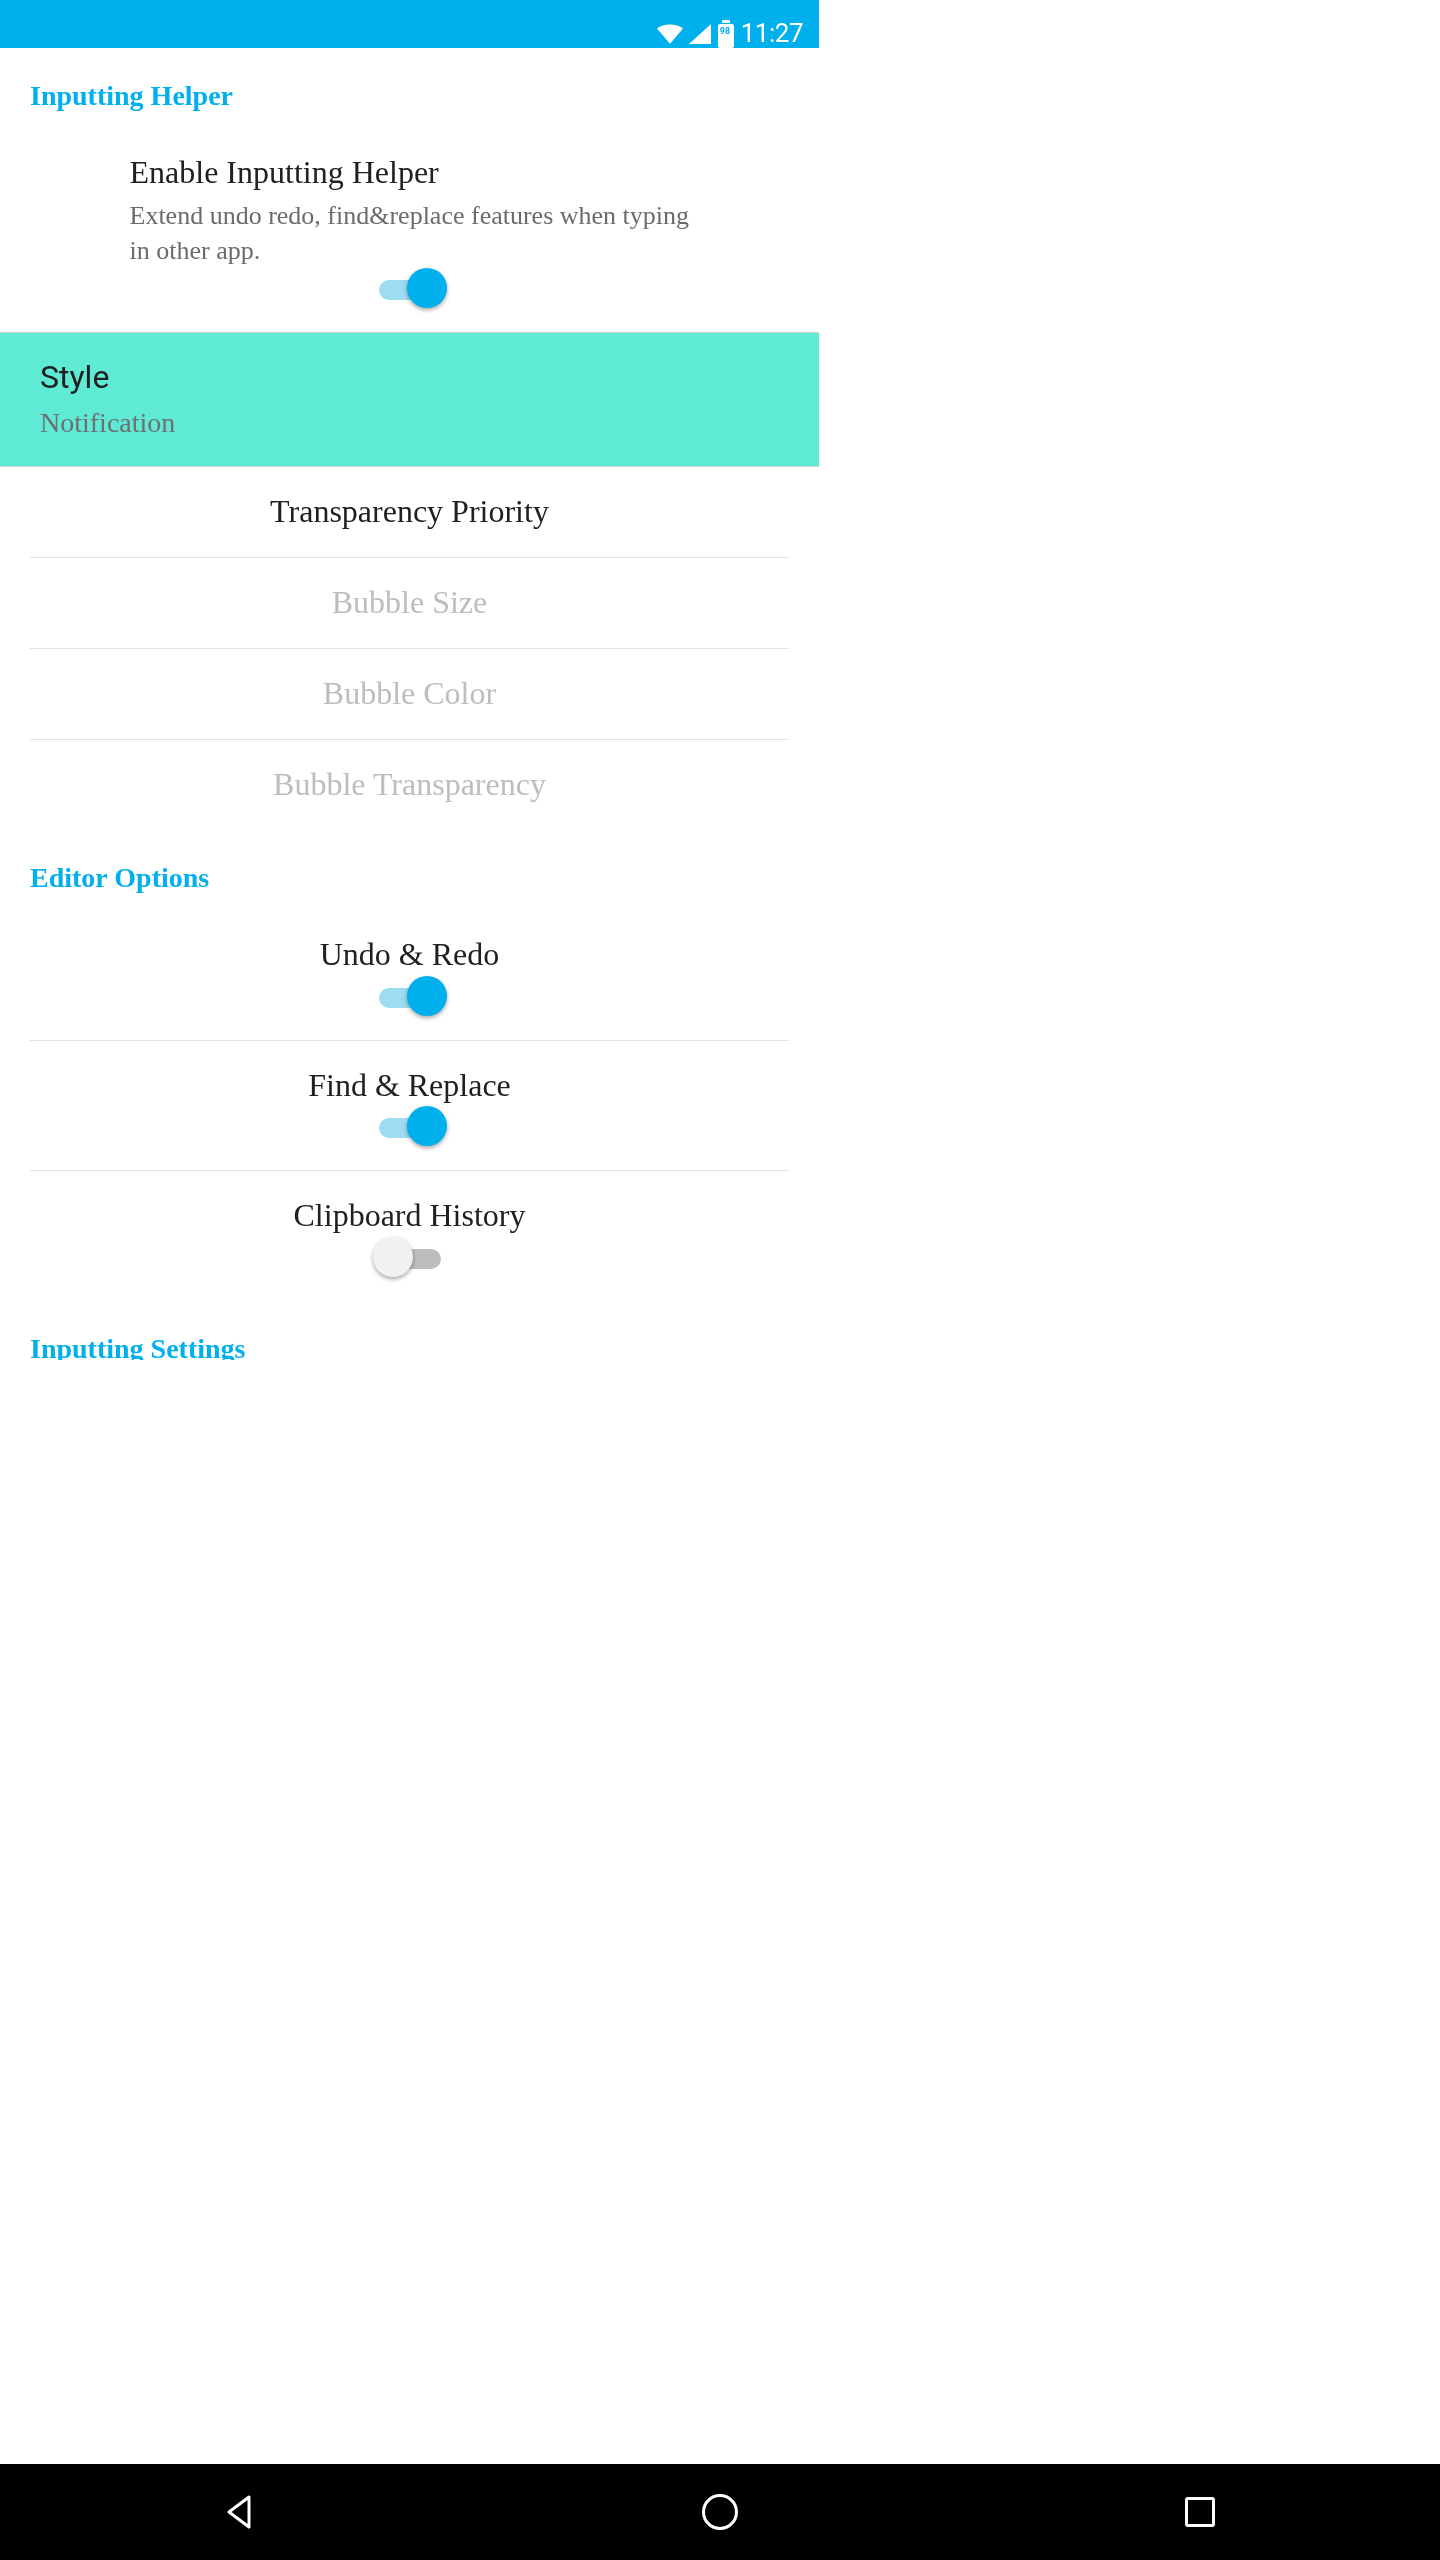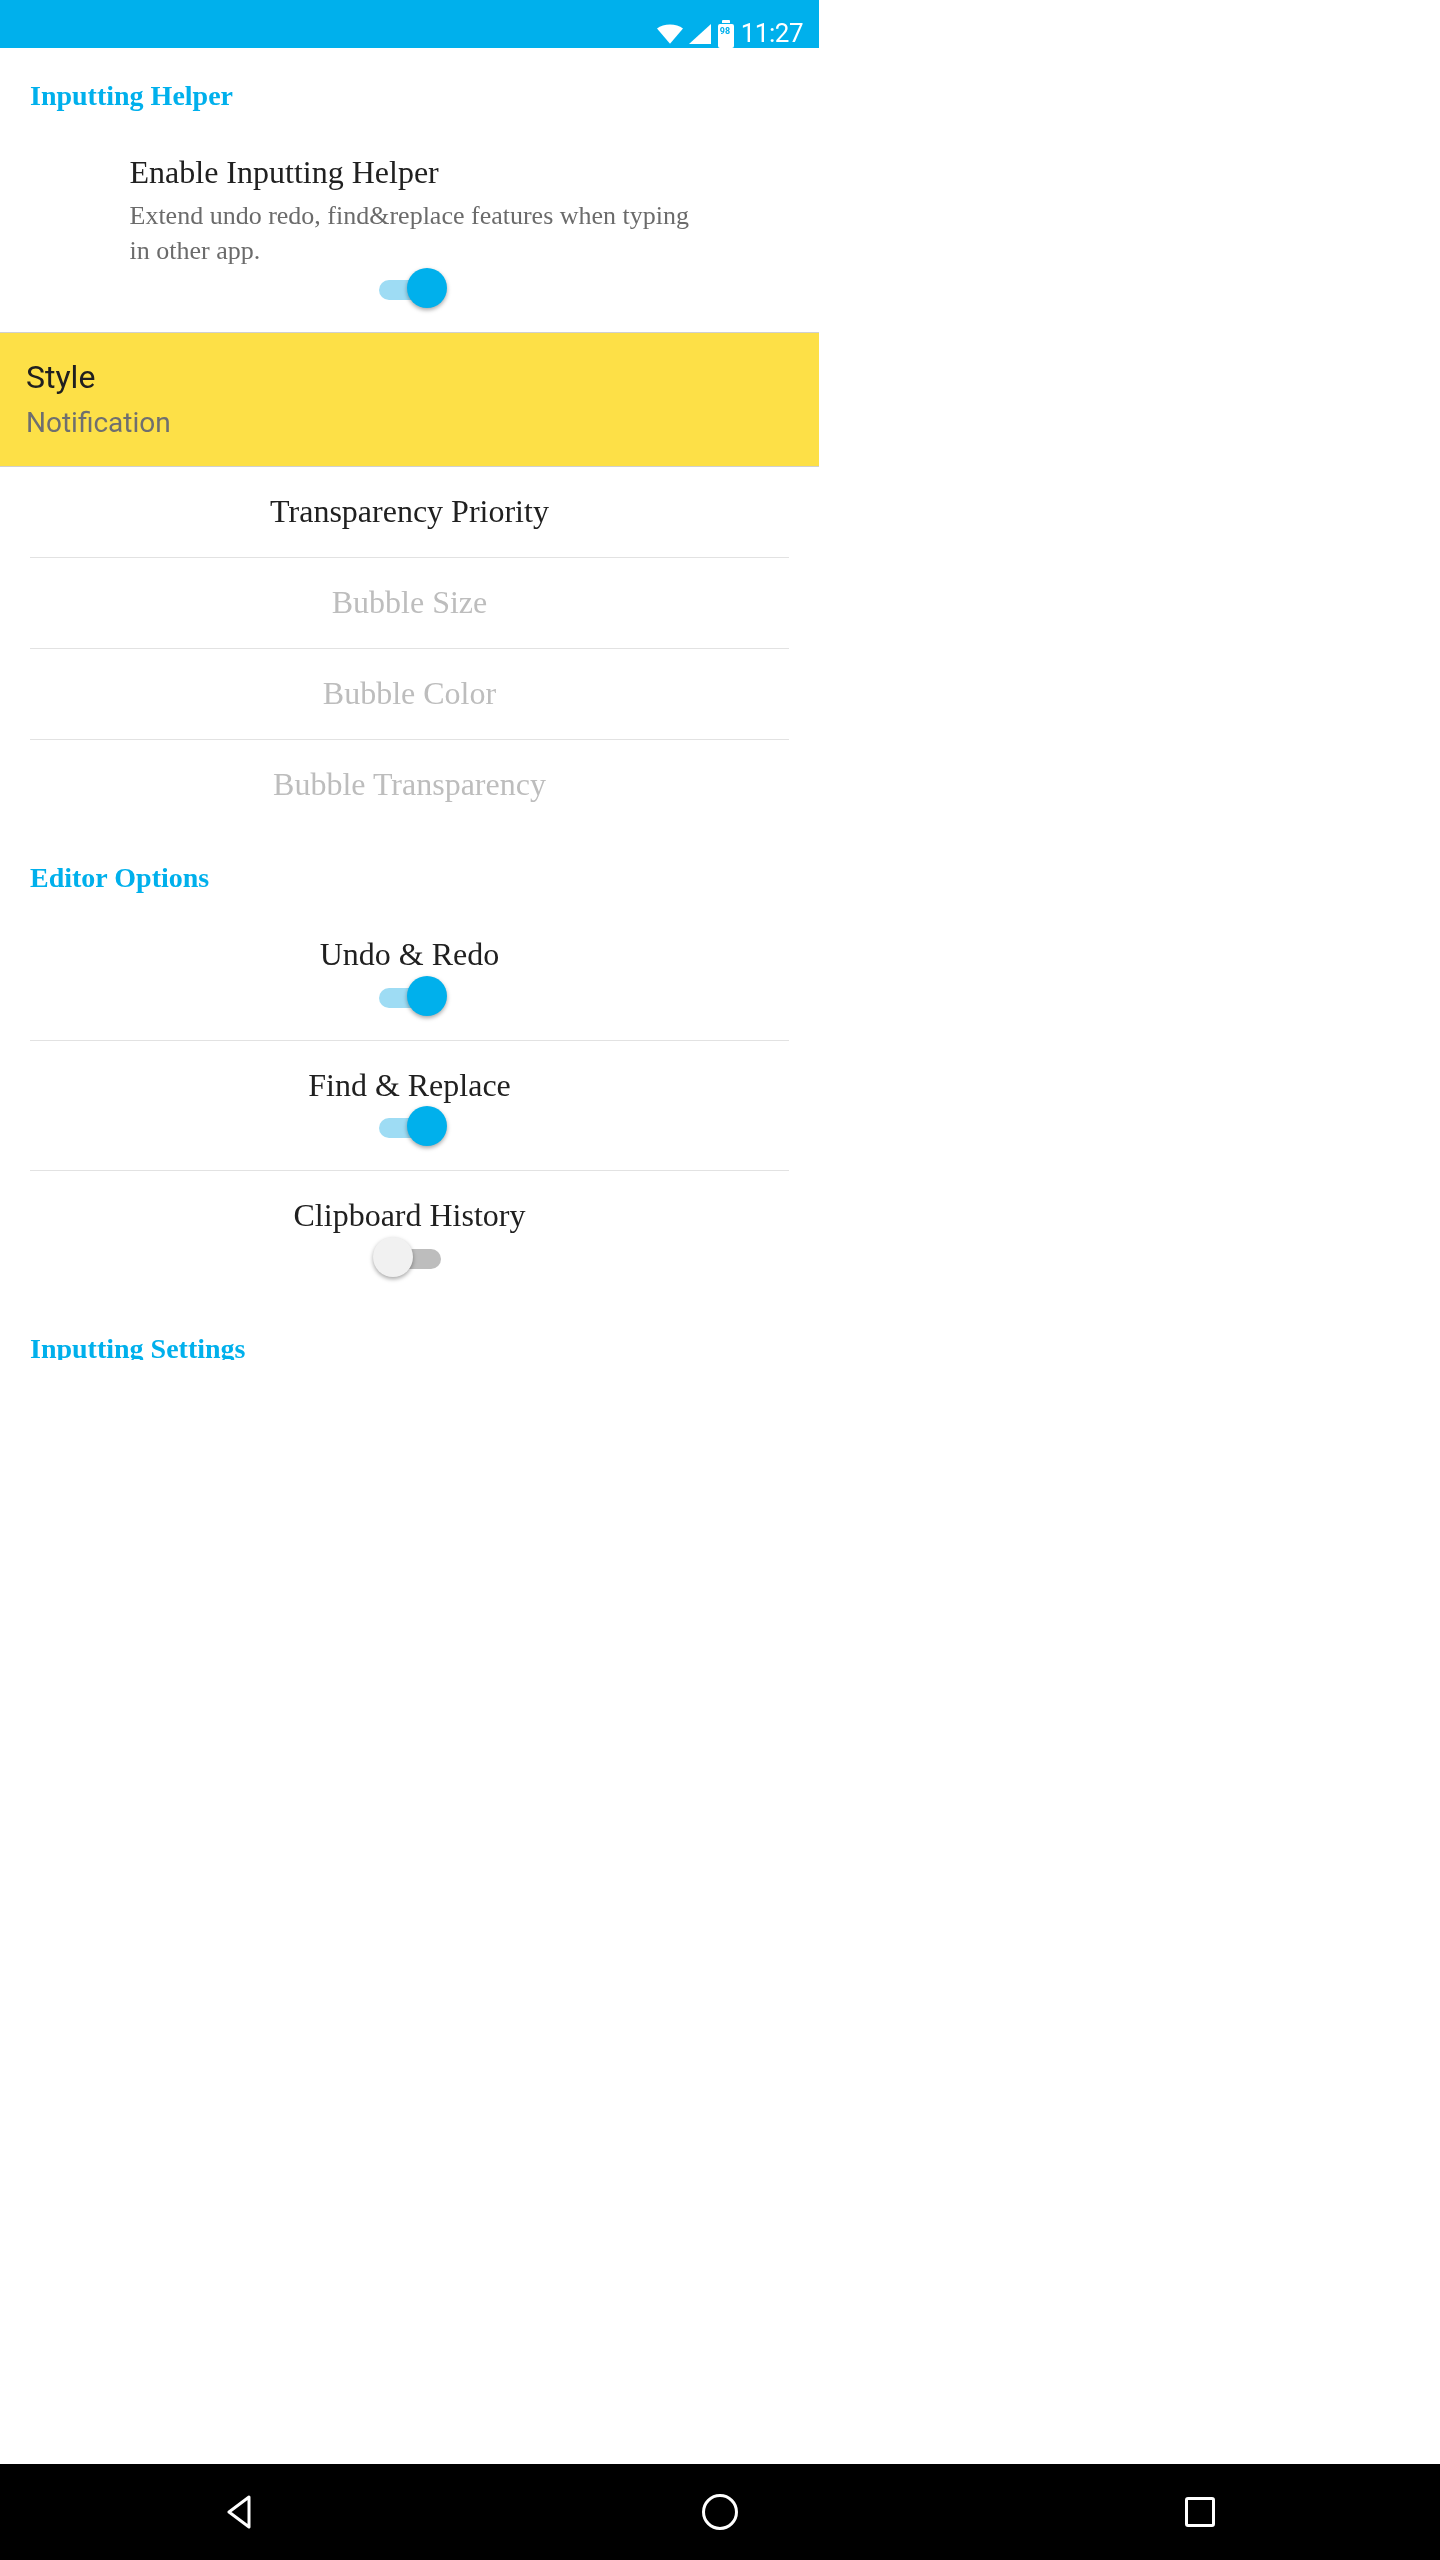--- a/index.html
+++ b/index.html
@@ -47,28 +47,28 @@
 
   .row-text { flex: 1; }
   .row-title { font-size: 32px; color: #202020; line-height: 1.3; }
   .row-title.disabled { color: #bdbdbd; }
   .row-sub { font-size: 26px; color: #6b6b6b; line-height: 1.35; margin-top: 4px; max-width: 560px; }
   .row-sub.val { color: #6b6b6b; }
 
   .divider { height: 1px; background: #e2e2e2; }
 
   .highlight-block {
-    background: #fde047;
+    background: #5eead4;
     border-top: 1px solid #d0d0d0;
     border-bottom: 1px solid #d0d0d0;
-    padding: 24px 26px;
+    padding: 24px 40px;
     margin: 0;
   }
   .highlight-block .row-title { font-size: 32px; color: #202020; }
-  .highlight-block .row-sub  { font-size: 28px; color: #6f6f6f; margin-top: 6px; }
+  .highlight-block .row-sub  { font-size: 28px; color: #6f6f6f; margin-top: 6px; font-family: Liberation Serif, serif; }
 
   
   .switch { width: 74px; height: 40px; position: relative; flex: 0 0 auto; }
   .track { position: absolute; top: 12px; left: 6px; right: 6px; height: 20px; border-radius: 10px; background: #bdbdbd; }
   .track.on { background: #9edcf4; }
   .thumb { position: absolute; width: 40px; height: 40px; border-radius: 50%; background: #f1f1f1; top: 0; left: 0; box-shadow: 0 2px 4px rgba(0,0,0,0.35); }
   .thumb.on { background: #00b0ec; left: auto; right: 0; }
 
   .nav-bar { position: absolute; bottom: 0; left: 0; right: 0; height: 96px; background: #000; display: flex; justify-content: space-around; align-items: center; }
   .nav-btn { width: 140px; height: 60px; display: flex; align-items: center; justify-content: center; }

